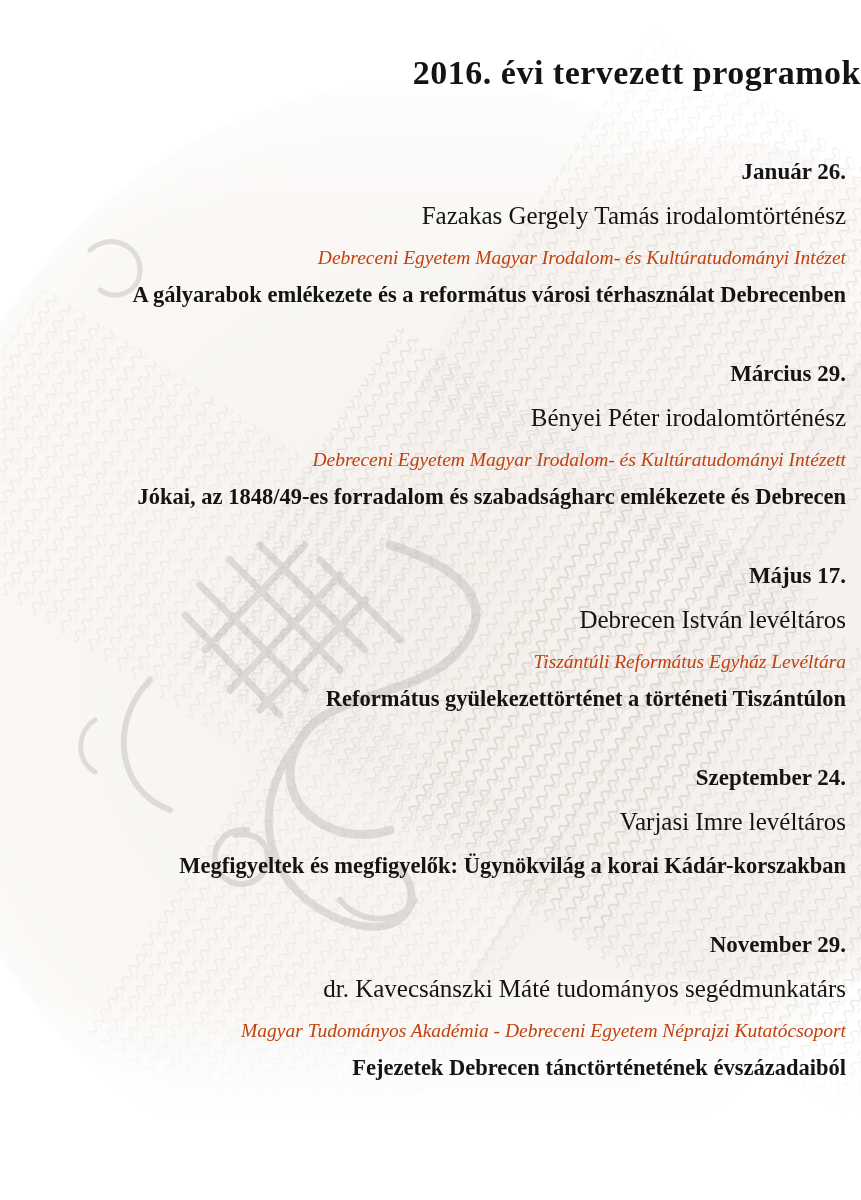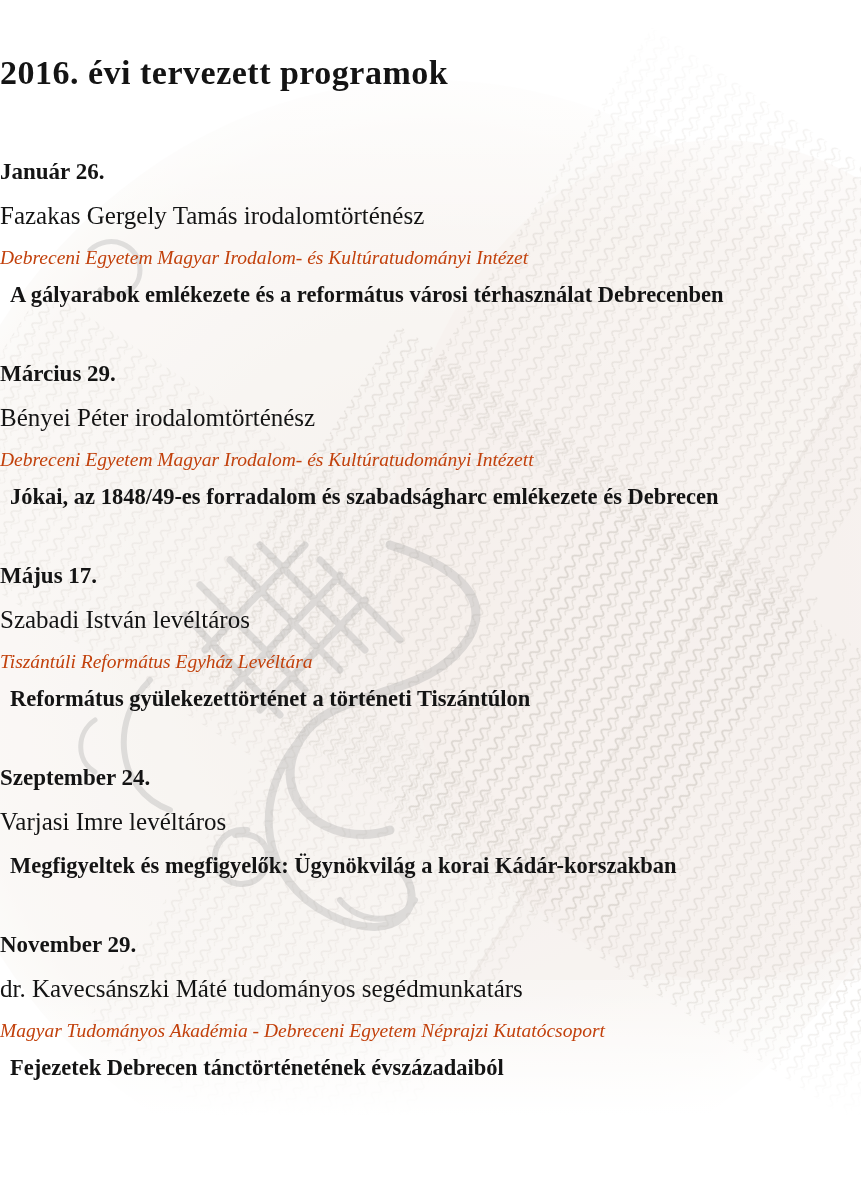--- a/index.html
+++ b/index.html
@@ -9,21 +9,21 @@
     overflow:hidden;
     background:#ffffff;
     font-family:"Liberation Serif","DejaVu Serif",serif;
     color:#141414;
   }
   .watermark{
     position:absolute;inset:0;z-index:0;pointer-events:none;
   }
   .content{
     position:relative;z-index:2;
-    text-align:left;
+    text-align:right;
   }
   .doc-title{
     margin:0;
     padding-top:52px;
     font-size:34px;
     font-weight:700;
     line-height:42px;
     letter-spacing:.5px;
   }
   .sections{margin-top:64px;}
@@ -123,21 +123,21 @@
 
       <div class="section">
         <p class="date">Március 29.</p>
         <p class="speaker">Bényei Péter irodalomtörténész</p>
         <p class="institution">Debreceni Egyetem Magyar Irodalom- és Kultúratudományi Intézett</p>
         <p class="talk">Jókai, az 1848/49-es forradalom és szabadságharc emlékezete és Debrecen</p>
       </div>
 
       <div class="section">
         <p class="date">Május 17.</p>
-        <p class="speaker">Szabadi István levéltáros</p>
+        <p class="speaker">Debrecen István levéltáros</p>
         <p class="institution">Tiszántúli Református Egyház Levéltára</p>
         <p class="talk">Református gyülekezettörténet a történeti Tiszántúlon</p>
       </div>
 
       <div class="section">
         <p class="date">Szeptember 24.</p>
         <p class="speaker">Varjasi Imre levéltáros</p>
         <p class="talk">Megfigyeltek és megfigyelők: Ügynökvilág a korai Kádár-korszakban</p>
       </div>
 

